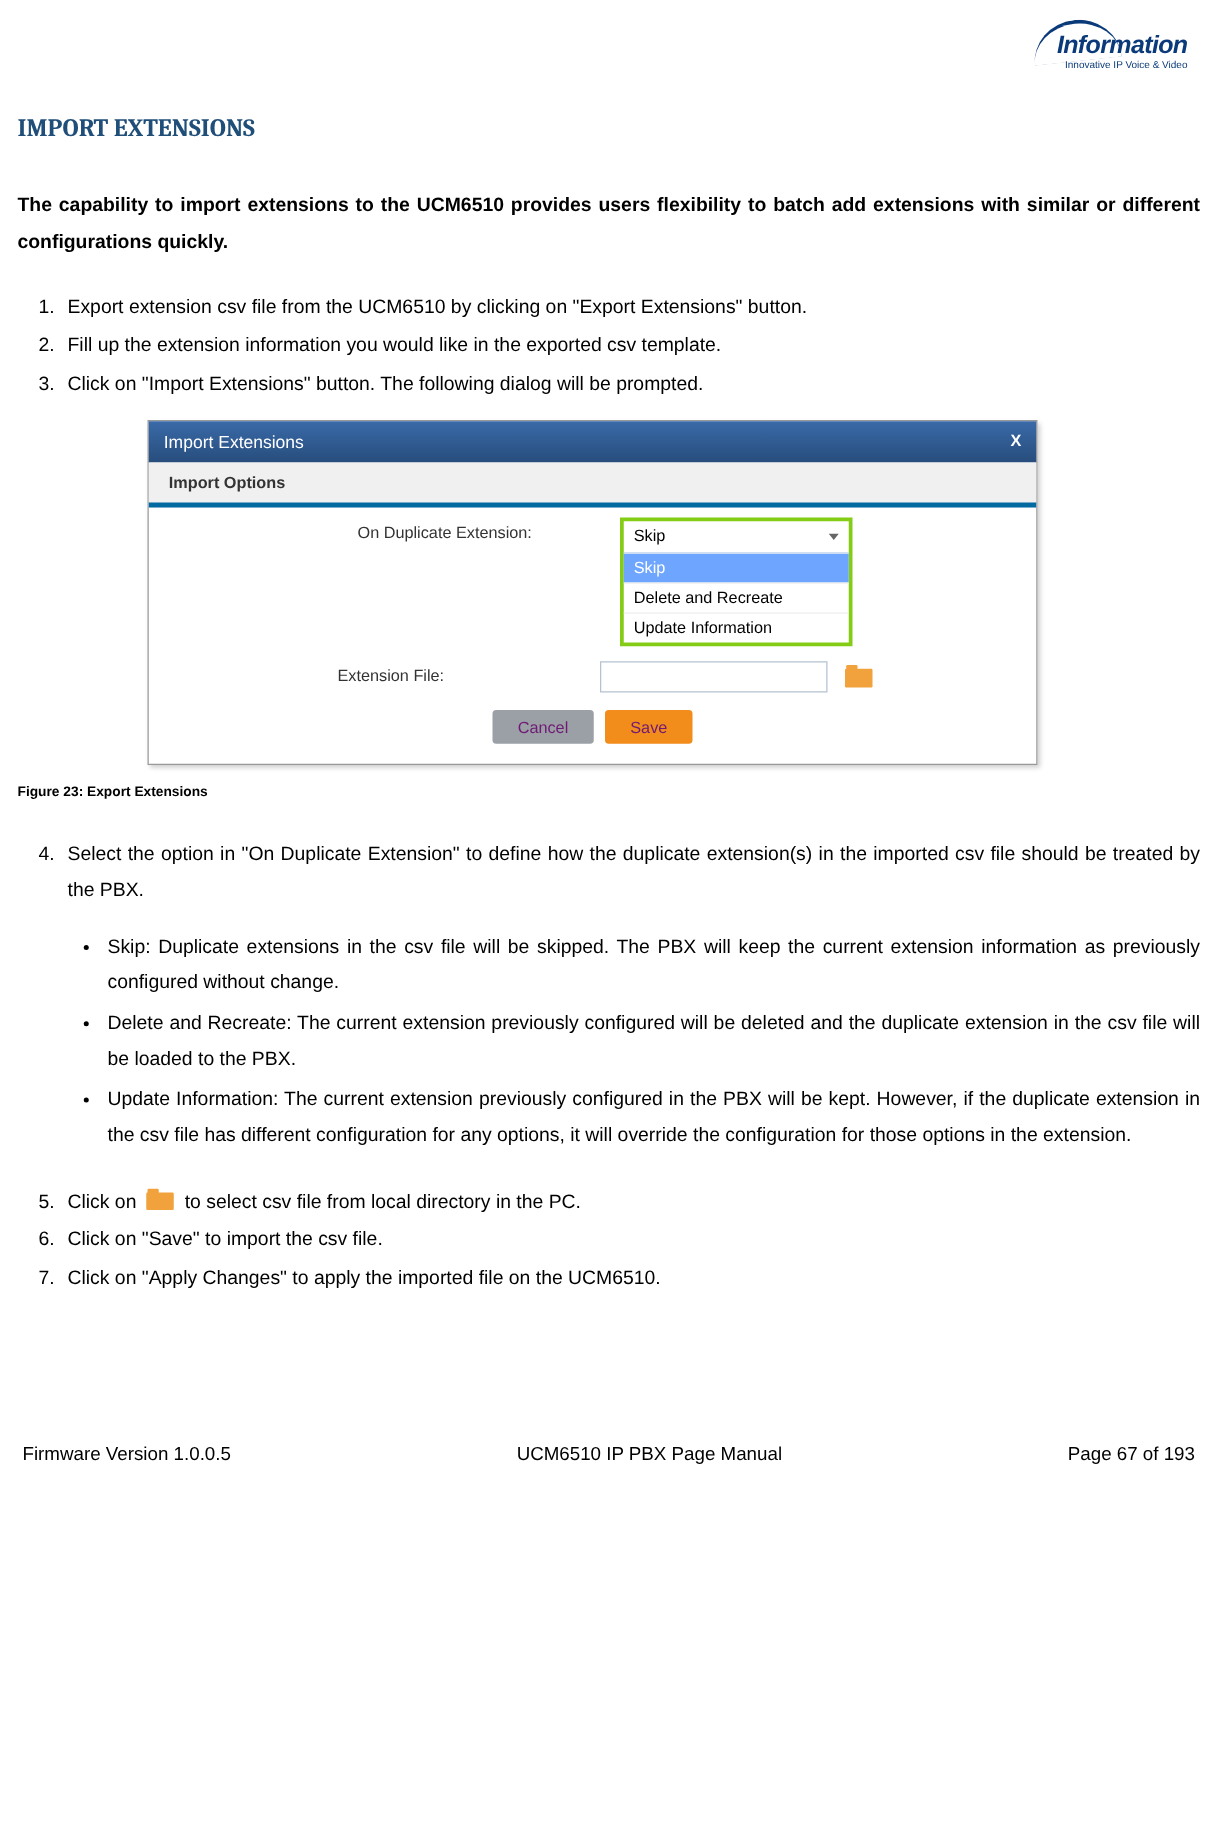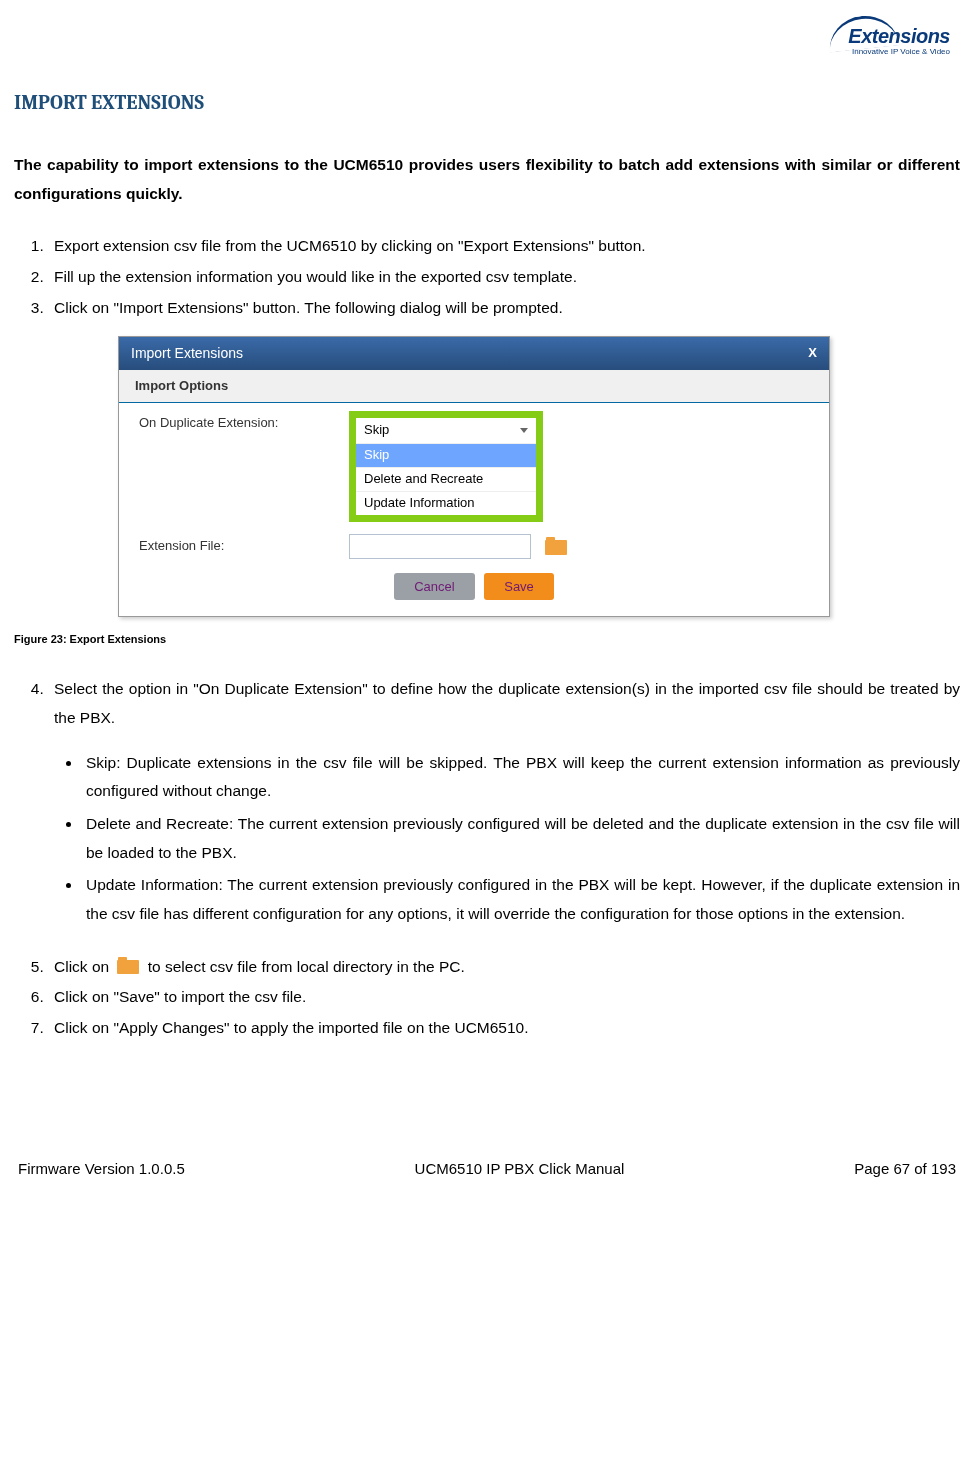--- a/index.html
+++ b/index.html
@@ -89,38 +89,39 @@
     justify-content: space-between;
     align-items: center;
   }
   .dialog-title .close-x {
     font-family: Arial;
     font-weight: bold;
     font-size: 13px;
   }
   .section-header {
     background: #f0f0f0;
-    border-bottom: 1px solid #0369a1;
+    border-bottom: 4px solid #0369a1;
     padding: 8px 16px;
     font-weight: bold;
     color: #333;
   }
   .form-row {
     display: flex;
     align-items: flex-start;
     padding: 8px 0 0 20px;
+    justify-content: center;
   }
   .form-label {
     width: 210px;
     text-align: left;
     color: #333;
     padding-top: 4px;
   }
   .select-box {
-    border: 7px solid #84cc16;
+    border: 3px solid #84cc16;
     width: 180px;
     background: #fff;
     position: relative;
   }
   .select-selected {
     padding: 4px 8px;
     display: flex;
     justify-content: space-between;
     align-items: center;
     border-bottom: none;
@@ -231,21 +232,21 @@
     margin-top: 112px;
     padding: 0 4px;
   }
 </style>
 </head>
 <body>
 
 <div class="logo-wrap">
   <div class="logo">
     <span class="swoosh"></span>
-    <span>Extensions</span>
+    <span>Information</span>
     <span class="tagline">Innovative IP Voice &amp; Video</span>
   </div>
 </div>
 
 <h2 class="section-title">IMPORT EXTENSIONS</h2>
 
 <p class="intro">The capability to import extensions to the UCM6510 provides users flexibility to batch add extensions with similar or different configurations quickly.</p>
 
 <ol class="main-list">
   <li>Export extension csv file from the UCM6510 by clicking on "Export Extensions" button.</li>
@@ -305,15 +306,15 @@
     <span>Click on</span>
     <span class="inline-folder"><span class="tab"></span><span class="body"></span></span>
     <span>to select csv file from local directory in the PC.</span>
   </li>
   <li>Click on "Save" to import the csv file.</li>
   <li>Click on "Apply Changes" to apply the imported file on the UCM6510.</li>
 </ol>
 
 <div class="footer">
   <span>Firmware Version 1.0.0.5</span>
-  <span>UCM6510 IP PBX Click Manual</span>
+  <span>UCM6510 IP PBX Page Manual</span>
   <span>Page 67 of 193</span>
 </div>
 
 </body></html>

